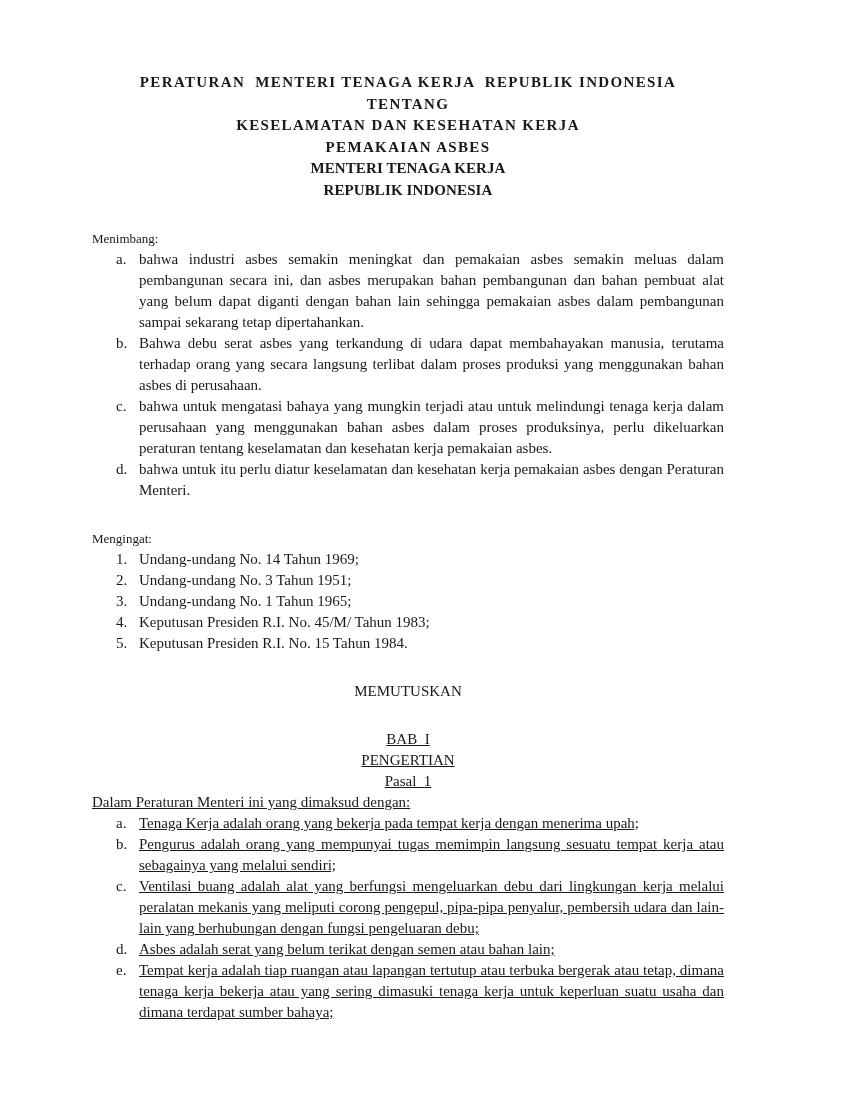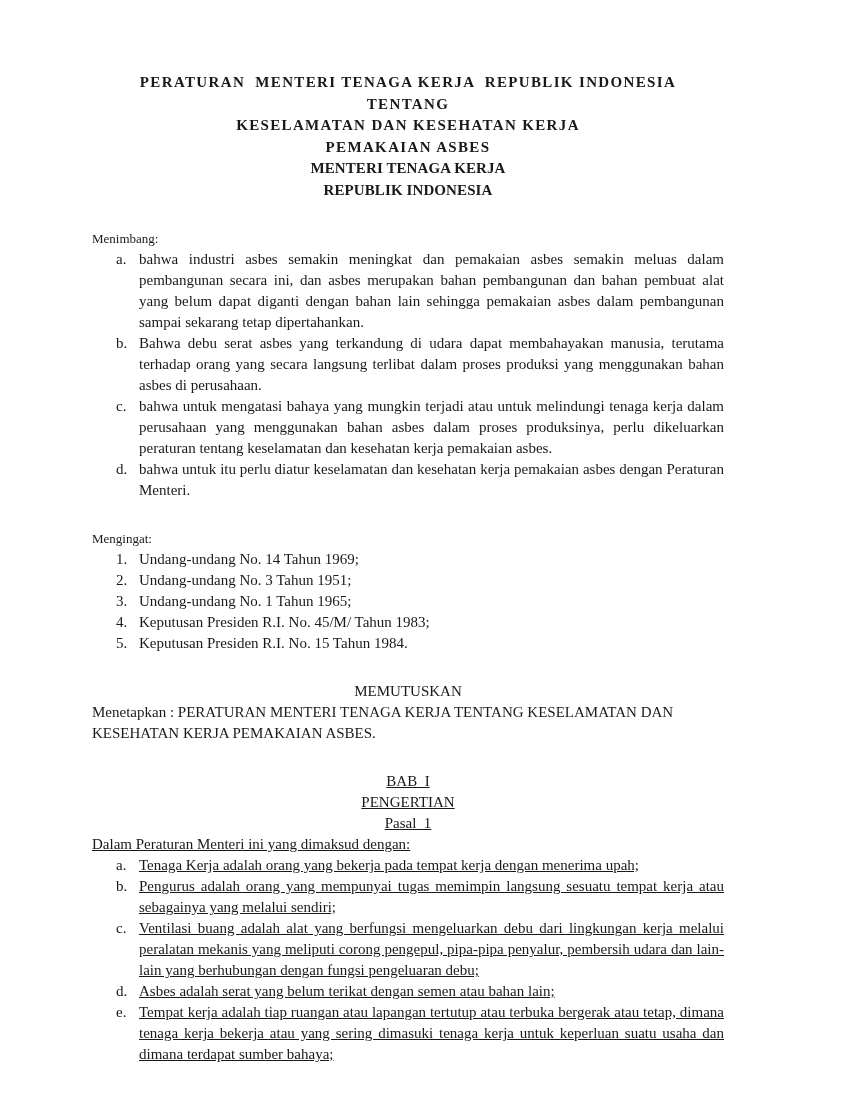--- a/index.html
+++ b/index.html
@@ -157,21 +157,20 @@
         <span>Keputusan Presiden R.I. No. 45/M/ Tahun 1983;</span>
       </li>
       <li>
         <span class="marker">5.</span>
         <span>Keputusan Presiden R.I. No. 15 Tahun 1984.</span>
       </li>
     </ol>
 
     <div class="block-gap-lg"></div>
     <div class="centered">MEMUTUSKAN</div>
-    <div class="fullwidth-para">Menetapkan : PERATURAN MENTERI TENAGA KERJA TENTANG KESELAMATAN DAN KESEHATAN KERJA PEMAKAIAN ASBES.</div>
 
     <div class="chapter-block">
       <div class="centered">BAB  I</div>
       <div class="centered">PENGERTIAN</div>
       <div class="centered">Pasal  1</div>
       <div class="fullwidth-para">Dalam Peraturan Menteri ini yang dimaksud dengan:</div>
       <ol class="lettered">
         <li class="nojust">
           <span class="marker">a.</span>
           <span>Tenaga Kerja adalah orang yang bekerja pada tempat kerja dengan menerima upah;</span>

